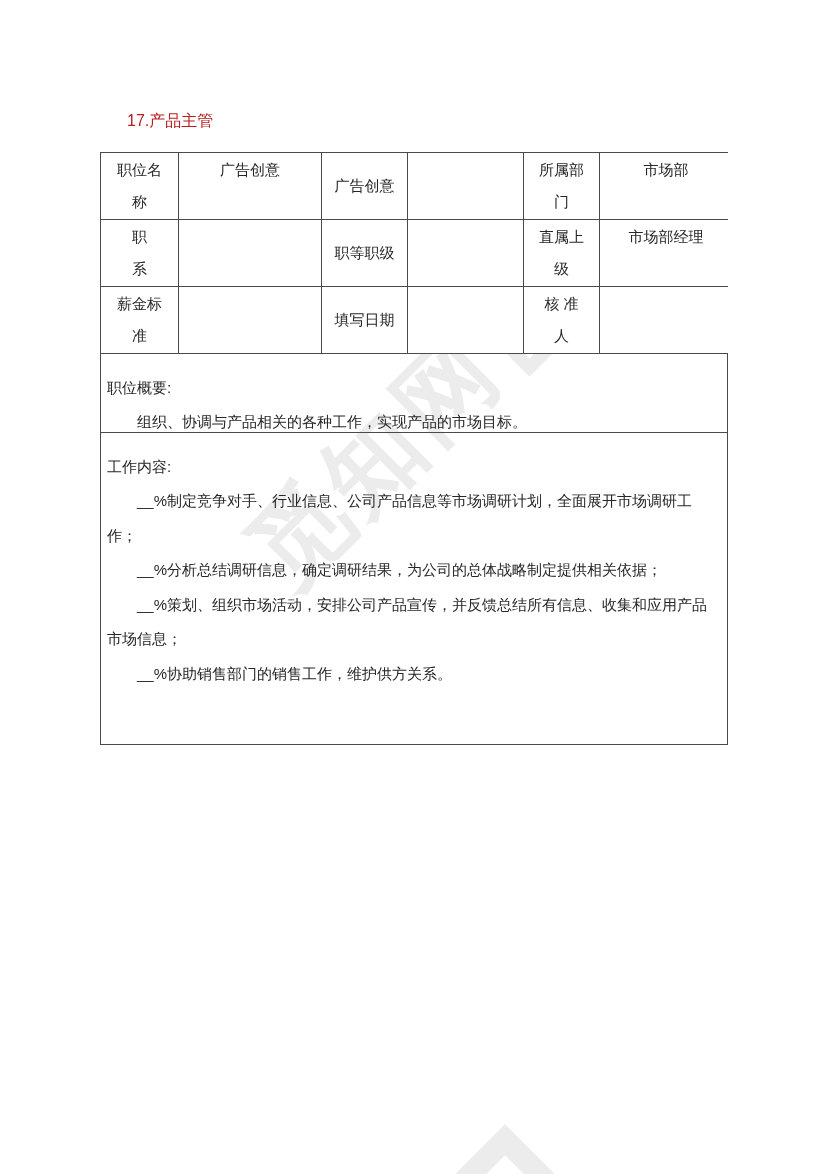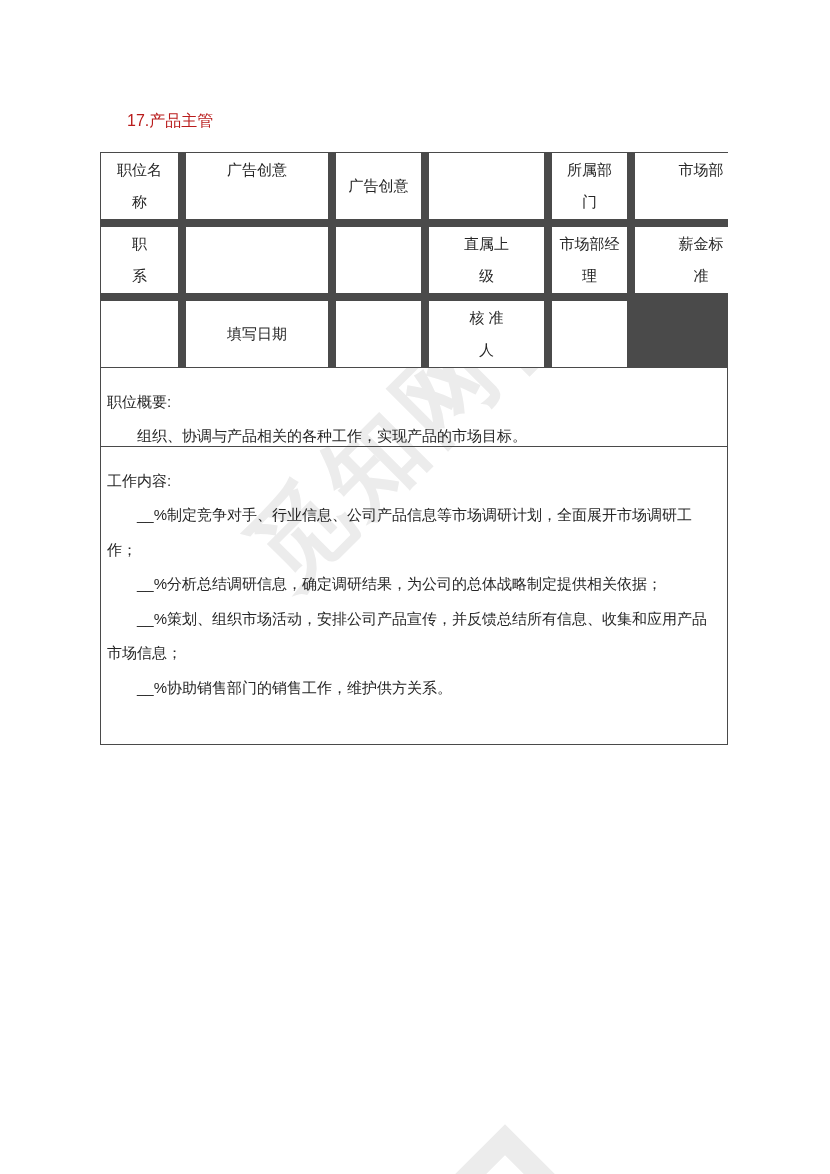--- a/index.html
+++ b/index.html
@@ -51,21 +51,21 @@
     position: absolute; left: 100px; top: 152px;
     width: 628px; height: 593px;
     border: 1px solid #4a4a4a;
     background: transparent;
     z-index: 1;
   }
   .head-grid {
     display: grid;
     grid-template-columns: 77px 142px 85px 115px 75px 132px;
     grid-auto-rows: 66px;
-    gap: 8px;
+    gap: 1px;
     background: #4a4a4a;
   }
   .cell {
     background: #ffffff;
     font-size: 15px;
     display: flex;
     justify-content: center;
     text-align: center;
     white-space: pre-line;
     line-height: 32px;
@@ -120,20 +120,21 @@
       <div class="cell val">广告创意</div>
       <div class="cell lab">广告创意</div>
       <div class="cell val"></div>
       <div class="cell lab">所属部
 门</div>
       <div class="cell val">市场部</div>
 
       <div class="cell lab">职
 系</div>
       <div class="cell val"></div>
+      <div class="cell lab">职等职级</div>
       <div class="cell val"></div>
       <div class="cell lab">直属上
 级</div>
       <div class="cell val">市场部经理</div>
 
       <div class="cell lab">薪金标
 准</div>
       <div class="cell val"></div>
       <div class="cell lab">填写日期</div>
       <div class="cell val"></div>

